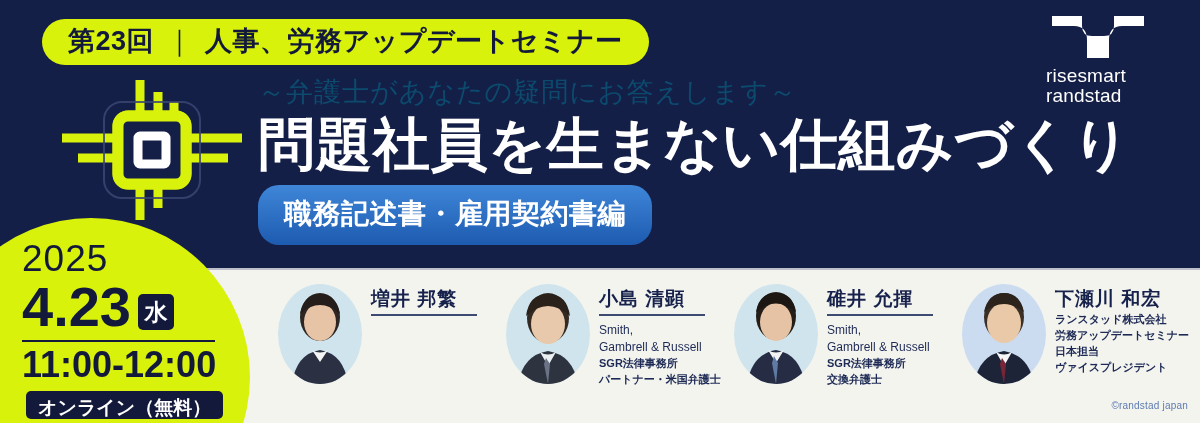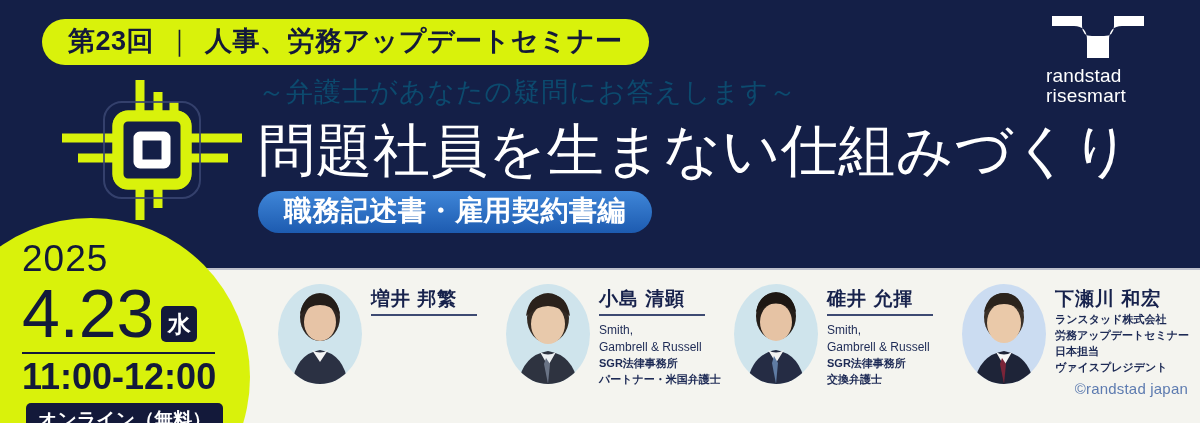--- a/index.html
+++ b/index.html
@@ -55,32 +55,32 @@
   }
   .kicker {
     color: #0c4a6e;
     font-size: 27px;
     font-weight: 400;
     letter-spacing: 1px;
     line-height: 1.1;
     white-space: nowrap;
   }
   .main-title {
-    margin-top: 12px;
+    margin-top: 6px;
     color: #ffffff;
     font-size: 57px;
-    font-weight: 400;
+    font-weight: 700;
     letter-spacing: 0.5px;
     line-height: 1.08;
     white-space: nowrap;
   }
   .sub-pill {
     margin-top: 10px;
     display: inline-flex; align-items: center;
-    height: 42px;
+    height: 60px;
     padding: 0 26px 3px 26px;
     background: linear-gradient(180deg,#3f86d8 0%,#1d5bb0 100%);
     border-radius: 21px;
     color: #ffffff;
     font-size: 28px;
     font-weight: 700;
     letter-spacing: 0.5px;
     white-space: nowrap;
   }
   
@@ -116,21 +116,21 @@
   }
   .d-year {
     font-size: 37px; font-weight: 400;
     letter-spacing: 1px; line-height: 1;
   }
   .d-row {
     display: flex; align-items: flex-end;
     margin-top: 2px;
   }
   .d-day {
-    font-size: 68px; font-weight: 400;
+    font-size: 56px; font-weight: 700;
     letter-spacing: 0px; line-height: 1;
   }
   .d-dow {
     margin-left: 7px; margin-bottom: 5px;
     width: 36px; height: 36px;
     background: #13193a; color: #ffffff;
     border-radius: 5px;
     display: flex; align-items: center; justify-content: center;
     font-size: 23px; font-weight: 700;
   }
@@ -194,22 +194,22 @@
     color: #1d2a55;
     white-space: nowrap;
   }
   .speaker.latin .sp-org {
     font-size: 12px; font-weight: 400; line-height: 1.42;
   }
   .speaker.latin .sp-org .jp { font-weight: 700; font-size: 11px; }
   .speaker:nth-child(4) .sp-rule { display: none; }
   .speaker:nth-child(4) .sp-name { margin-bottom: 4px; }
   .copyright {
-    position: absolute; right: 12px; bottom: 26px;
-    font-size: 15px; color: #5d7bb0;
+    position: absolute; right: 12px; bottom: 12px;
+    font-size: 10px; color: #5d7bb0;
     letter-spacing: 0.2px;
     z-index: 9;
   }
   
   .navy-edge {
     position: absolute; left: 0; top: 268px;
     width: 1200px; height: 2px;
     background: #8f93ad; opacity: .55;
   }
 </style>
@@ -253,22 +253,22 @@
     <div class="main-title">問題社員を生まない仕組みづくり</div>
     <div class="sub-pill">職務記述書・雇用契約書編</div>
   </div>
 
   <div class="logo-wrap">
     <svg class="logo-mark" width="96" height="46" viewBox="0 0 96 46">
       <path d="M2 2 h30 v10 q0 10 10 10 h6 v22 h-11 V26 q0-14 -13 -14 H2 Z" fill="#ffffff"></path>
       <path d="M94 2 h-30 v10 q0 10 -10 10 h-6 v22 h11 V26 q0-14 13 -14 h22 Z" fill="#ffffff"></path>
     </svg>
     <div class="logo-text">
+      <div>risesmart</div>
       <div>randstad</div>
-      <div>risesmart</div>
     </div>
   </div>
 
   <div class="date-circle"></div>
   <div class="date-inner">
     <div class="d-year">2025</div>
     <div class="d-row">
       <div class="d-day">4.23</div>
       <div class="d-dow">水</div>
     </div>

